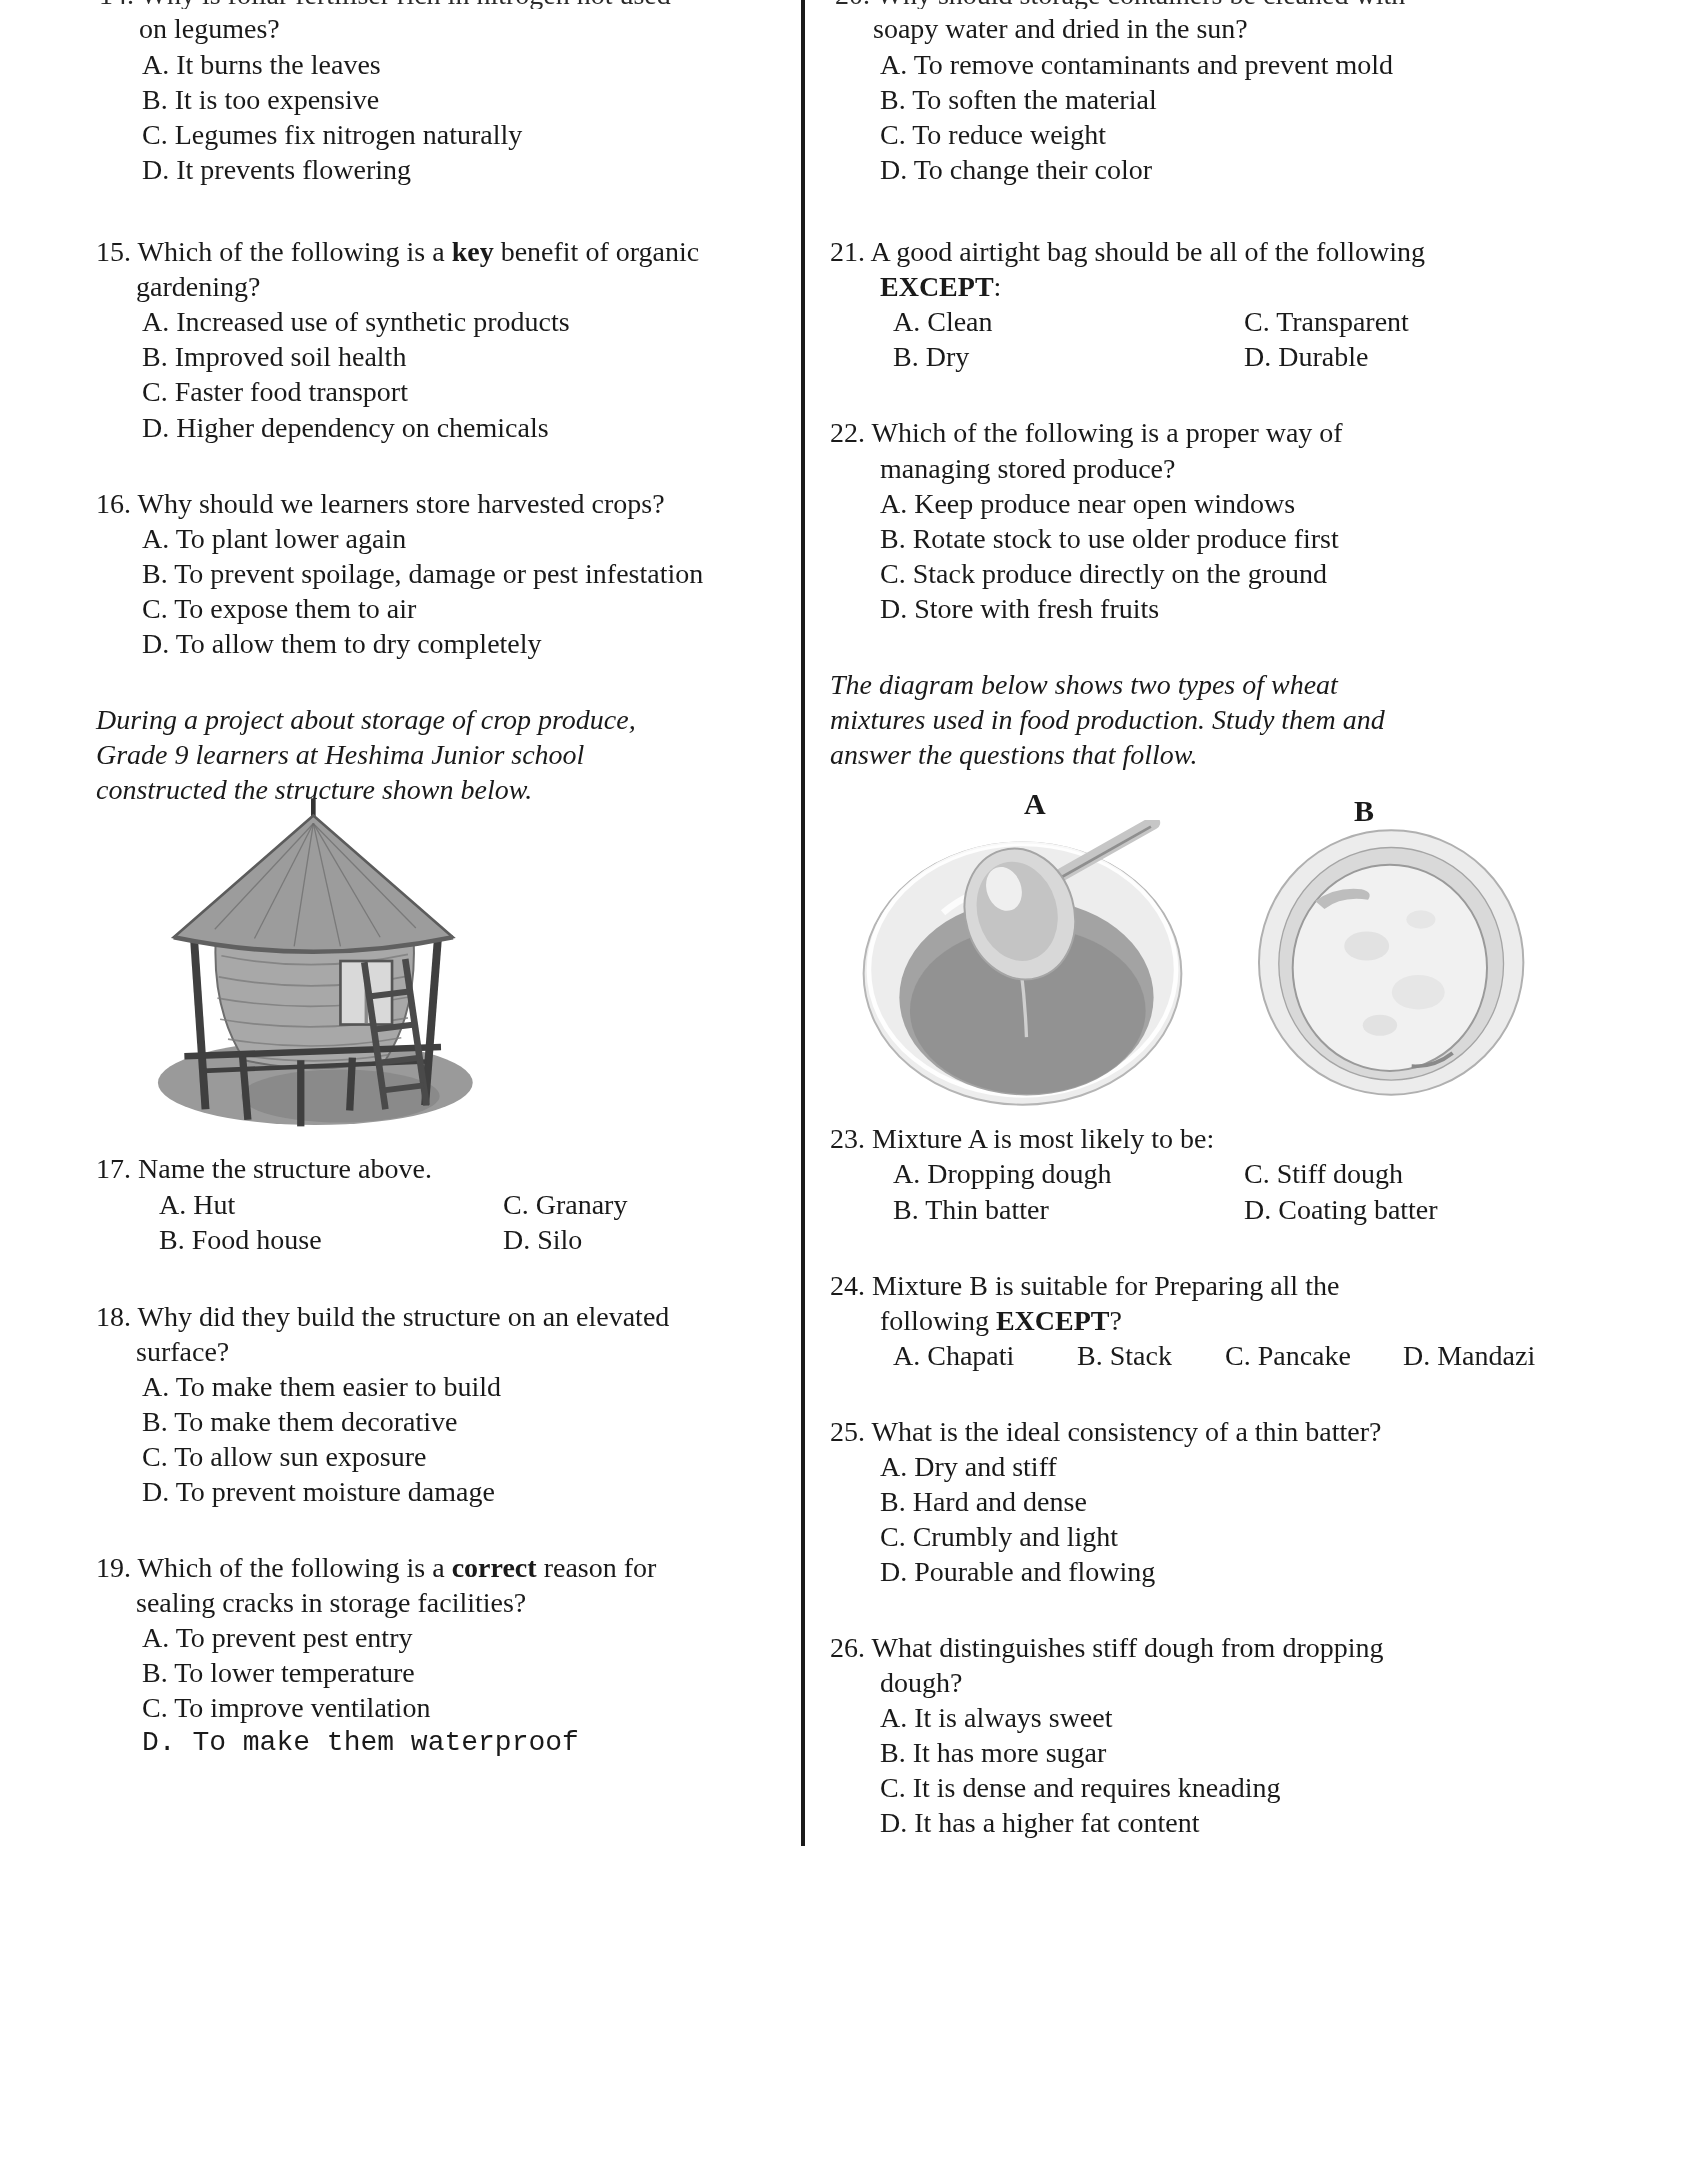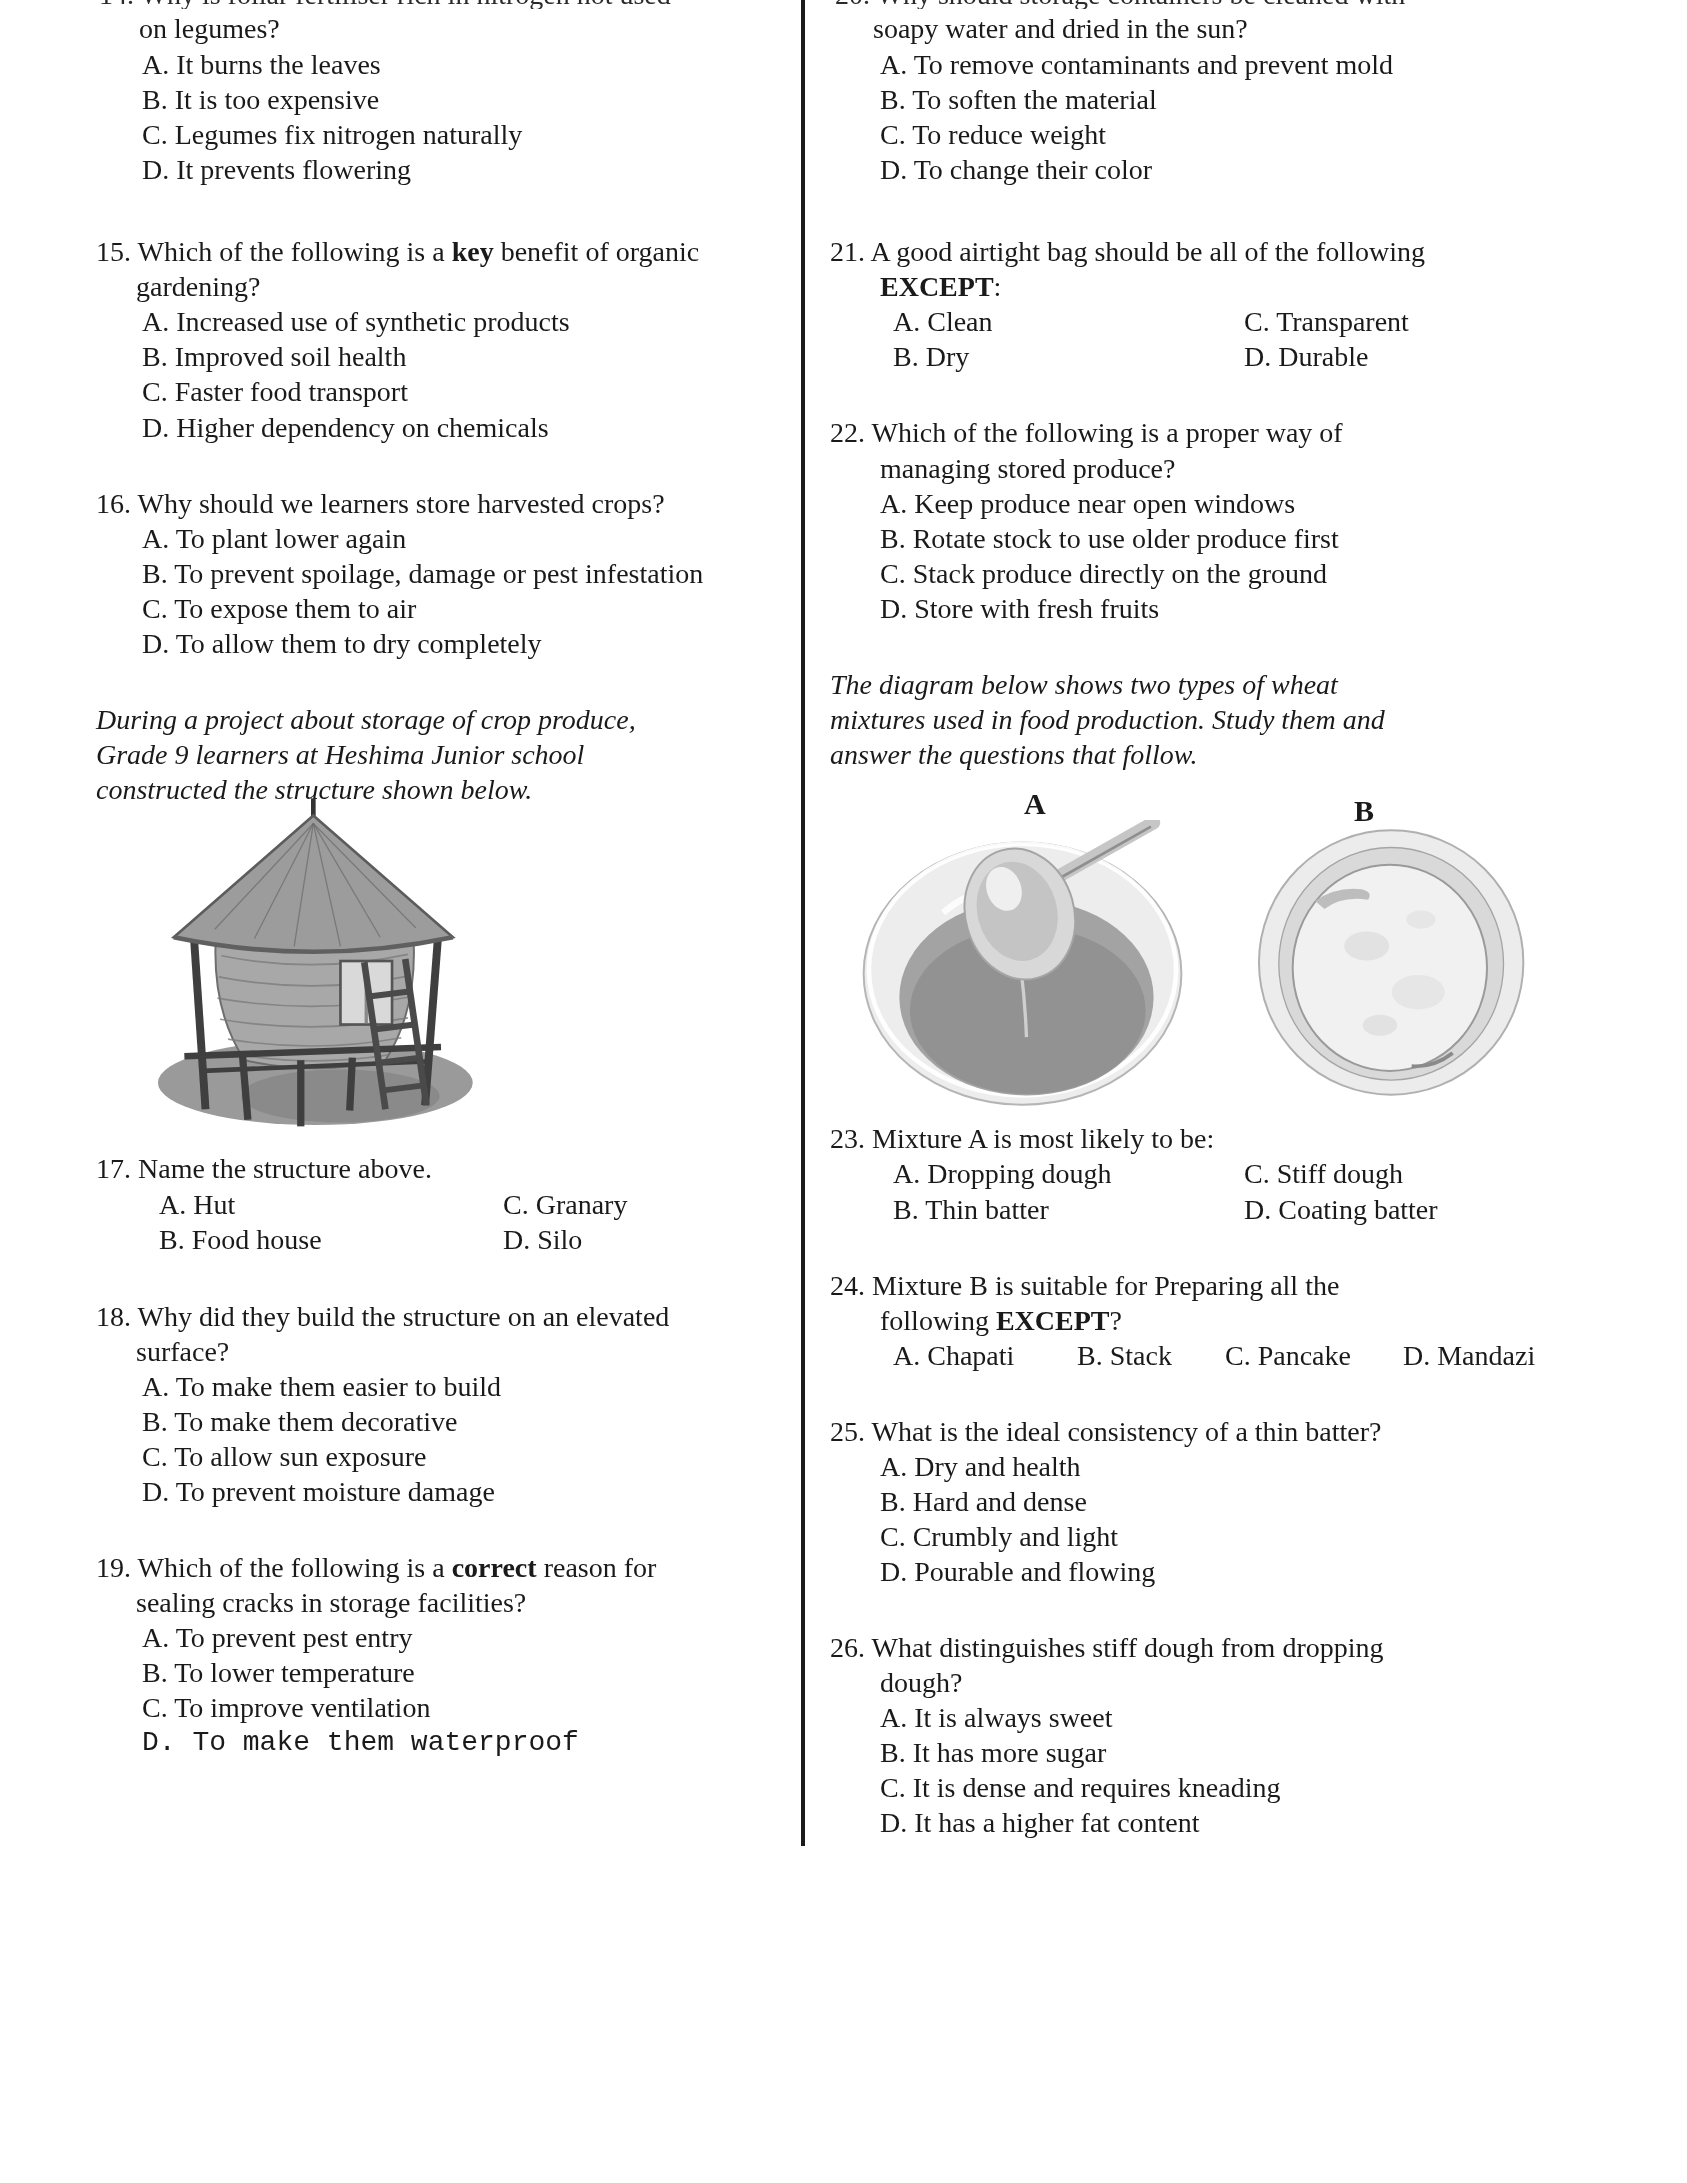--- a/index.html
+++ b/index.html
@@ -174,21 +174,21 @@
 <div class="ln" style="left:1244px;top:1194px;">D. Coating batter</div>
 
 <div class="ln" style="left:830px;top:1270px;">24. Mixture B is suitable for Preparing all the</div>
 <div class="ln" style="left:880px;top:1305px;"><span>following </span><span class="b">EXCEPT</span><span>?</span></div>
 <div class="ln" style="left:893px;top:1340px;">A. Chapati</div>
 <div class="ln" style="left:1077px;top:1340px;">B. Stack</div>
 <div class="ln" style="left:1225px;top:1340px;">C. Pancake</div>
 <div class="ln" style="left:1403px;top:1340px;">D. Mandazi</div>
 
 <div class="ln" style="left:830px;top:1416px;">25. What is the ideal consistency of a thin batter?</div>
-<div class="ln" style="left:880px;top:1451px;">A. Dry and health</div>
+<div class="ln" style="left:880px;top:1451px;">A. Dry and stiff</div>
 <div class="ln" style="left:880px;top:1486px;">B. Hard and dense</div>
 <div class="ln" style="left:880px;top:1521px;">C. Crumbly and light</div>
 <div class="ln" style="left:880px;top:1556px;">D. Pourable and flowing</div>
 
 <div class="ln" style="left:830px;top:1632px;">26. What distinguishes stiff dough from dropping</div>
 <div class="ln" style="left:880px;top:1667px;">dough?</div>
 <div class="ln" style="left:880px;top:1702px;">A. It is always sweet</div>
 <div class="ln" style="left:880px;top:1737px;">B. It has more sugar</div>
 <div class="ln" style="left:880px;top:1772px;">C. It is dense and requires kneading</div>
 <div class="ln" style="left:880px;top:1807px;">D. It has a higher fat content</div>

